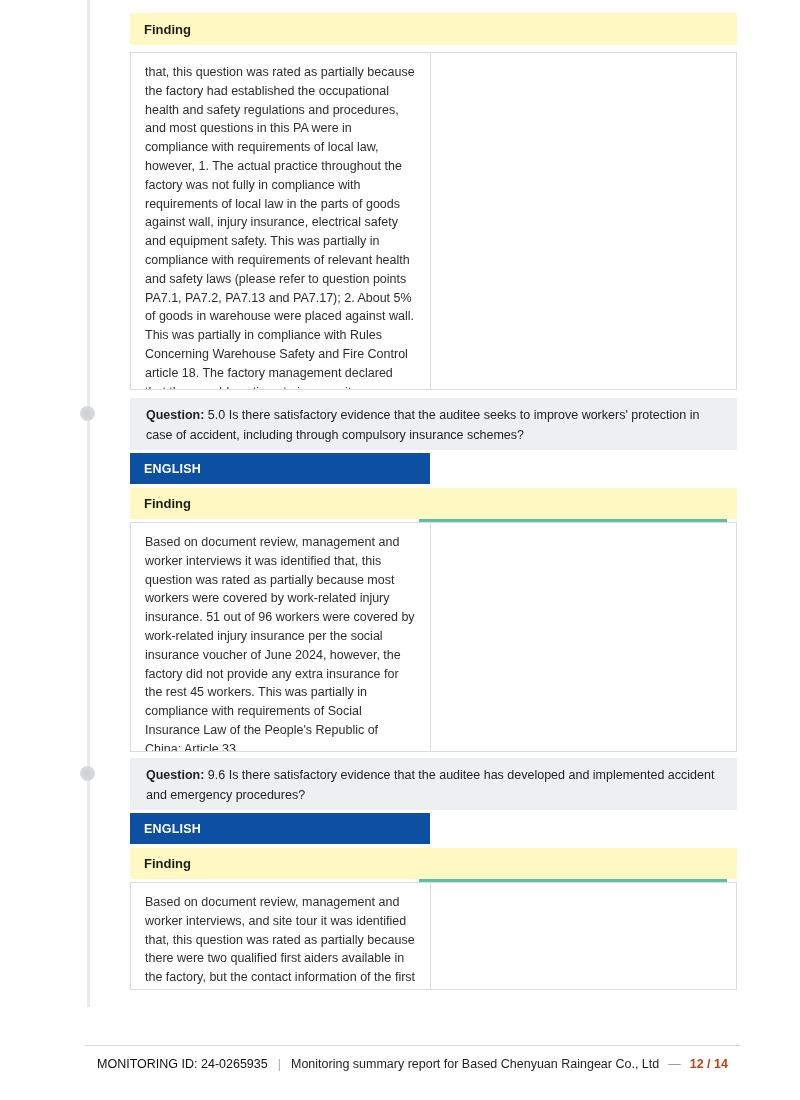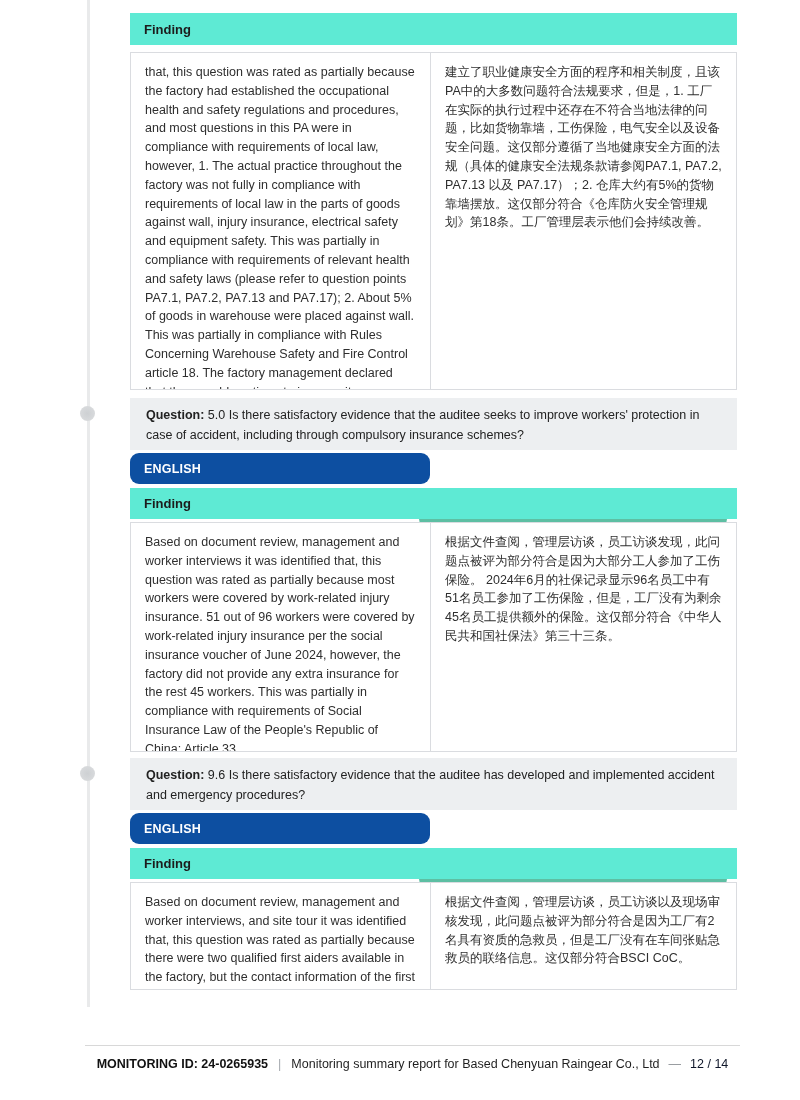--- a/index.html
+++ b/index.html
@@ -26,42 +26,41 @@
     border-radius: 50%;
     background: radial-gradient(circle at 50% 50%, #cdd0d3 0%, #d8dadc 70%);
   }
   .dot-1 { top: 406px; }
   .dot-2 { top: 766px; }
 
   
   .abs { position: absolute; box-sizing: border-box; }
   .gray-row {
     left: 130px; width: 607px; height: 31px;
-    background: #5eead4;
+    background: #fef9c3;
     display: flex; align-items: center;
     padding: 0 14px;
     font-size: 13px; font-weight: bold; color: #1c1c1c;
   }
   .question-box {
     left: 130px; width: 607px; height: 52px;
     background: #edeff1;
     padding: 7px 16px;
     font-size: 12.5px; line-height: 20px; color: #222;
     overflow: hidden;
   }
   .question-box b { font-weight: bold; text-align: center; }
   .lang-header {
     height: 31px;
     display: flex; align-items: center;
     padding: 0 14px;
     font-size: 12.5px; font-weight: bold;
     letter-spacing: 0.2px;
     box-sizing: border-box;
     position: absolute;
-    border-radius: 9px;
   }
   .lang-header.english { left: 130px; width: 300px; background: #0d4fa1; color: #ffffff; }
   .lang-header.local   { left: 419px; width: 308px; background: #5dbfa3; color: #1f2a36; margin-top: 44px; }
   .finding-body {
     left: 130px; width: 607px;
     background: #ffffff;
     border: 1px solid #dadce0;
     display: flex;
     overflow: hidden;
   }
@@ -82,76 +81,73 @@
     width: 655px; height: 1px;
     background: #d8d8d8;
   }
   .footer-bar {
     left: 85px; top: 1054px;
     width: 655px; height: 20px;
     display: flex; align-items: center; justify-content: center;
     font-size: 12.5px; color: #1f1f1f;
     white-space: nowrap;
   }
-  .footer-bar .mono-id { font-weight: bold; color: #111; }
+  .footer-bar .mono-id { font-weight: normal; color: #111; }
   .footer-bar .sep { color: #a6aab0; margin: 0 10px; font-weight: normal; }
   .footer-bar .dash { color: #8a8f94; margin: 0 9px; }
-  .footer-bar .page-num { color: #0f172a; font-weight: normal; }
+  .footer-bar .page-num { color: #c2410c; font-weight: bold; }
 </style>
 </head>
 <body>
 
 <div class="page">
 
   <div class="timeline-line"></div>
   <div class="timeline-dot dot-1"></div>
   <div class="timeline-dot dot-2"></div>
 
   <div class="abs gray-row" style="top:13px;height:32px;">
     <span>Finding</span>
   </div>
   <div class="abs finding-body" style="top:52px;height:338px;">
     <div class="finding-col en">that, this question was rated as partially because the factory had established the occupational health and safety regulations and procedures, and most questions in this PA were in compliance with requirements of local law, however, 1. The actual practice throughout the factory was not fully in compliance with requirements of local law in the parts of goods against wall, injury insurance, electrical safety and equipment safety. This was partially in compliance with requirements of relevant health and safety laws (please refer to question points PA7.1, PA7.2, PA7.13 and PA7.17); 2. About 5% of goods in warehouse were placed against wall. This was partially in compliance with Rules Concerning Warehouse Safety and Fire Control article 18. The factory management declared that they would continue to improve it.</div>
-    <div class="finding-col local">建立了职业健康安全方面的程序和相关制度，且该PA中的大多数问题符合法规要求，但是，1. 工厂在实际的执行过程中还存在不符合当地法律的问题，比如货物靠墙，工伤保险，电气安全以及设备安全问题。这仅部分遵循了当地健康安全方面的法规（具体的健康安全法规条款请参阅PA7.1, PA7.2, PA7.13 以及 PA7.17）；2. 仓库大约有5%的货物靠墙摆放。这仅部分符合《仓库防火安全管理规划》第18条。工厂管理层表示他们会持续改善。</div>
   </div>
 
   <div class="abs question-box" style="top:398px;">
     <b>Question:</b>
     <span> 5.0 Is there satisfactory evidence that the auditee seeks to improve workers' protection in case of accident, including through compulsory insurance schemes?</span>
   </div>
   <div class="lang-header english" style="top:453px;">
     <span>ENGLISH</span>
   </div>
   <div class="lang-header local" style="top:453px;">
     <span>LOCAL LANGUAGE</span>
   </div>
   <div class="abs gray-row" style="top:488px;">
     <span>Finding</span>
   </div>
   <div class="abs finding-body" style="top:522px;height:230px;">
     <div class="finding-col en">Based on document review, management and worker interviews it was identified that, this question was rated as partially because most workers were covered by work-related injury insurance. 51 out of 96 workers were covered by work-related injury insurance per the social insurance voucher of June 2024, however, the factory did not provide any extra insurance for the rest 45 workers. This was partially in compliance with requirements of Social Insurance Law of the People's Republic of China; Article 33.</div>
-    <div class="finding-col local">根据文件查阅，管理层访谈，员工访谈发现，此问题点被评为部分符合是因为大部分工人参加了工伤保险。 2024年6月的社保记录显示96名员工中有51名员工参加了工伤保险，但是，工厂没有为剩余45名员工提供额外的保险。这仅部分符合《中华人民共和国社保法》第三十三条。</div>
   </div>
 
   <div class="abs question-box" style="top:758px;">
     <b>Question:</b>
     <span> 9.6 Is there satisfactory evidence that the auditee has developed and implemented accident and emergency procedures?</span>
   </div>
   <div class="lang-header english" style="top:813px;">
     <span>ENGLISH</span>
   </div>
   <div class="lang-header local" style="top:813px;">
     <span>LOCAL LANGUAGE</span>
   </div>
   <div class="abs gray-row" style="top:848px;">
     <span>Finding</span>
   </div>
   <div class="abs finding-body" style="top:882px;height:108px;">
     <div class="finding-col en">Based on document review, management and worker interviews, and site tour it was identified that, this question was rated as partially because there were two qualified first aiders available in the factory, but the contact information of the first aider</div>
-    <div class="finding-col local">根据文件查阅，管理层访谈，员工访谈以及现场审核发现，此问题点被评为部分符合是因为工厂有2名具有资质的急救员，但是工厂没有在车间张贴急救员的联络信息。这仅部分符合BSCI CoC。</div>
   </div>
 
   <div class="abs footer-rule"></div>
   <div class="abs footer-bar">
     <span class="mono-id">MONITORING ID: 24-0265935</span>
     <span class="sep">|</span>
     <span>Monitoring summary report for Based Chenyuan Raingear Co., Ltd</span>
     <span class="dash">—</span>
     <span class="page-num">12 / 14</span>
   </div>

